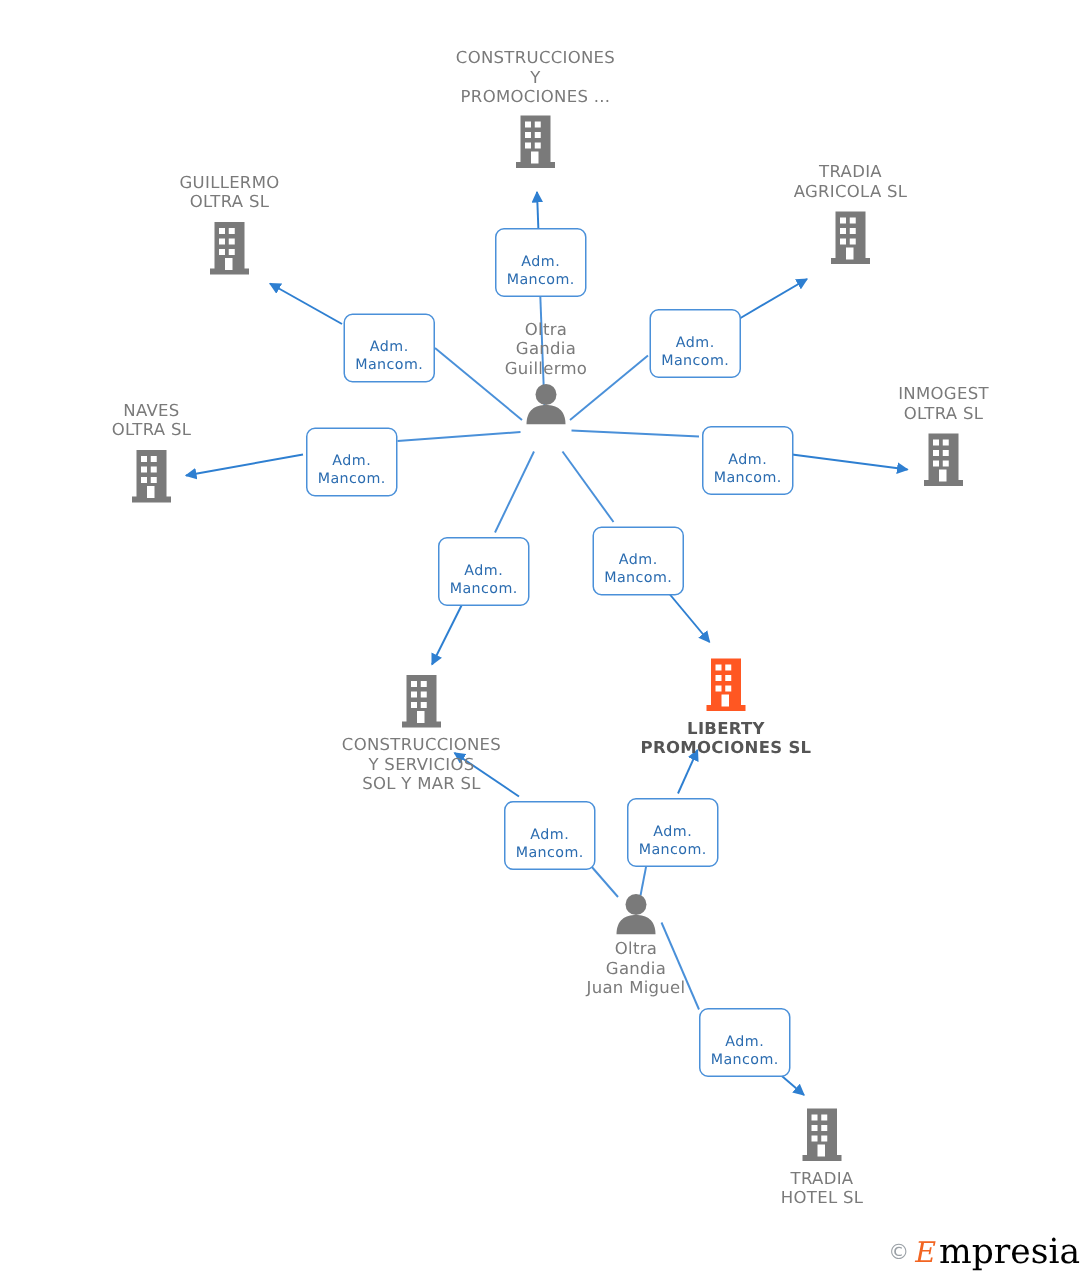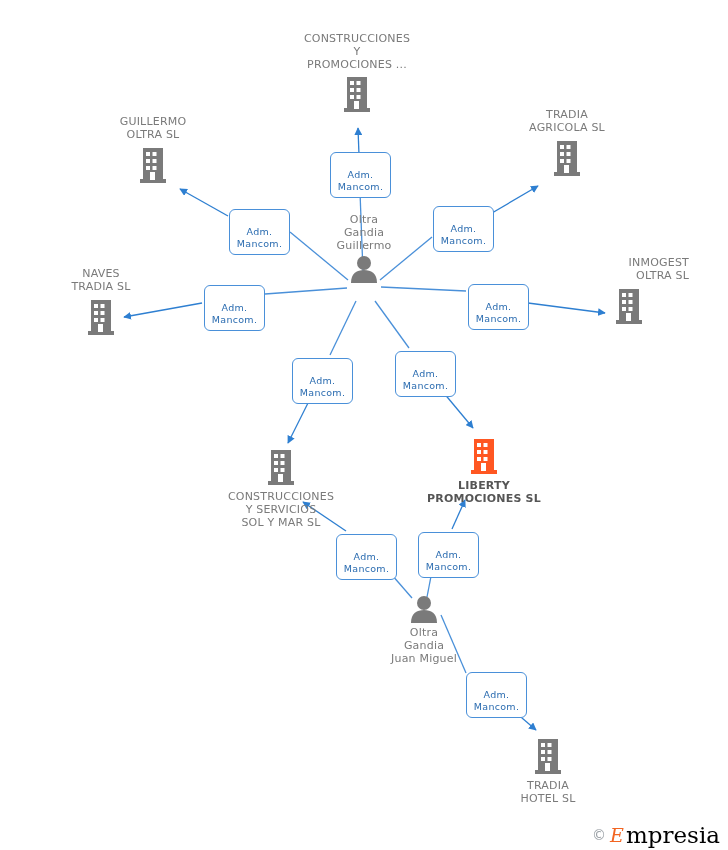--- a/index.html
+++ b/index.html
@@ -169,35 +169,35 @@
       <rect x="8" y="13" width="4" height="4" fill="#ffffff"></rect>
       <rect x="14.5" y="13" width="4" height="4" fill="#ffffff"></rect>
       <rect x="8" y="20" width="4" height="4" fill="#ffffff"></rect>
       <rect x="14.5" y="20" width="4" height="4" fill="#ffffff"></rect>
       <rect x="12" y="26" width="5" height="8" fill="#ffffff"></rect>
     </svg>
   </div>
 
   <div class="node" style="left:41px; top:267px; width:120px;">
     <div class="node-label">NAVES
-TRADIA SL</div>
+OLTRA SL</div>
     <svg class="node-icon" width="30" height="38" viewBox="0 0 30 38" style="margin-top:5px;">
       <rect x="5" y="2" width="20" height="32" fill="#7a7a7a"></rect>
       <rect x="2" y="33" width="26" height="4" fill="#7a7a7a"></rect>
       <rect x="8" y="6" width="4" height="4" fill="#ffffff"></rect>
       <rect x="14.5" y="6" width="4" height="4" fill="#ffffff"></rect>
       <rect x="8" y="13" width="4" height="4" fill="#ffffff"></rect>
       <rect x="14.5" y="13" width="4" height="4" fill="#ffffff"></rect>
       <rect x="8" y="20" width="4" height="4" fill="#ffffff"></rect>
       <rect x="14.5" y="20" width="4" height="4" fill="#ffffff"></rect>
       <rect x="12" y="26" width="5" height="8" fill="#ffffff"></rect>
     </svg>
   </div>
 
-  <div class="node" style="left:569px; top:256px; width:120px;text-align:right;">
+  <div class="node" style="left:569px; top:256px; width:120px;">
     <div class="node-label">INMOGEST
 OLTRA SL</div>
     <svg class="node-icon" width="30" height="38" viewBox="0 0 30 38" style="margin-top:5px;">
       <rect x="5" y="2" width="20" height="32" fill="#7a7a7a"></rect>
       <rect x="2" y="33" width="26" height="4" fill="#7a7a7a"></rect>
       <rect x="8" y="6" width="4" height="4" fill="#ffffff"></rect>
       <rect x="14.5" y="6" width="4" height="4" fill="#ffffff"></rect>
       <rect x="8" y="13" width="4" height="4" fill="#ffffff"></rect>
       <rect x="14.5" y="13" width="4" height="4" fill="#ffffff"></rect>
       <rect x="8" y="20" width="4" height="4" fill="#ffffff"></rect>

